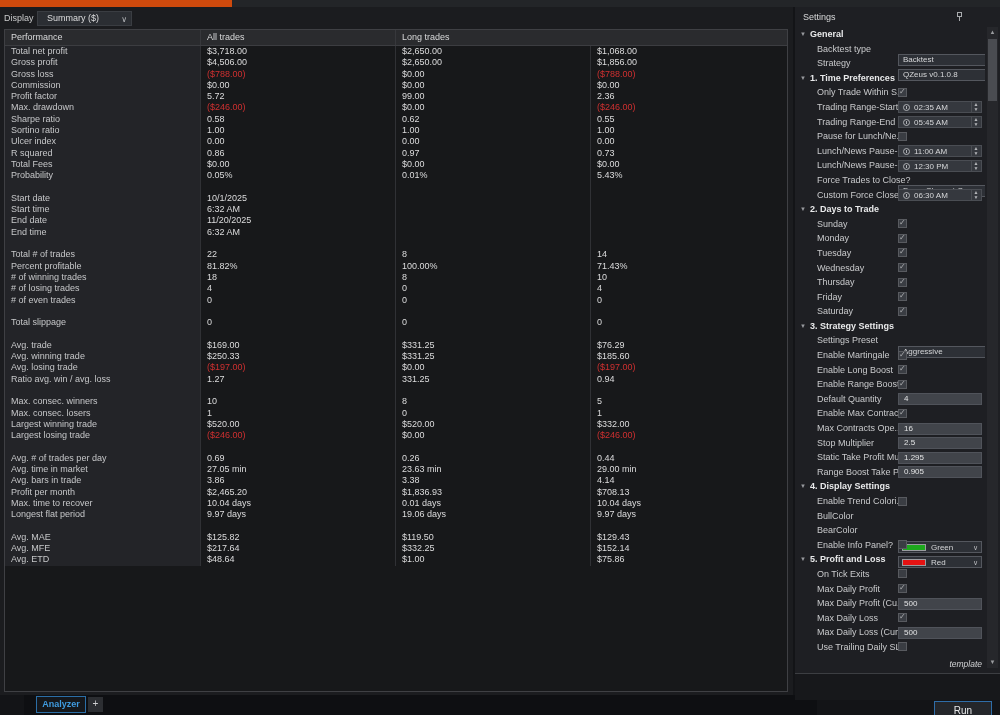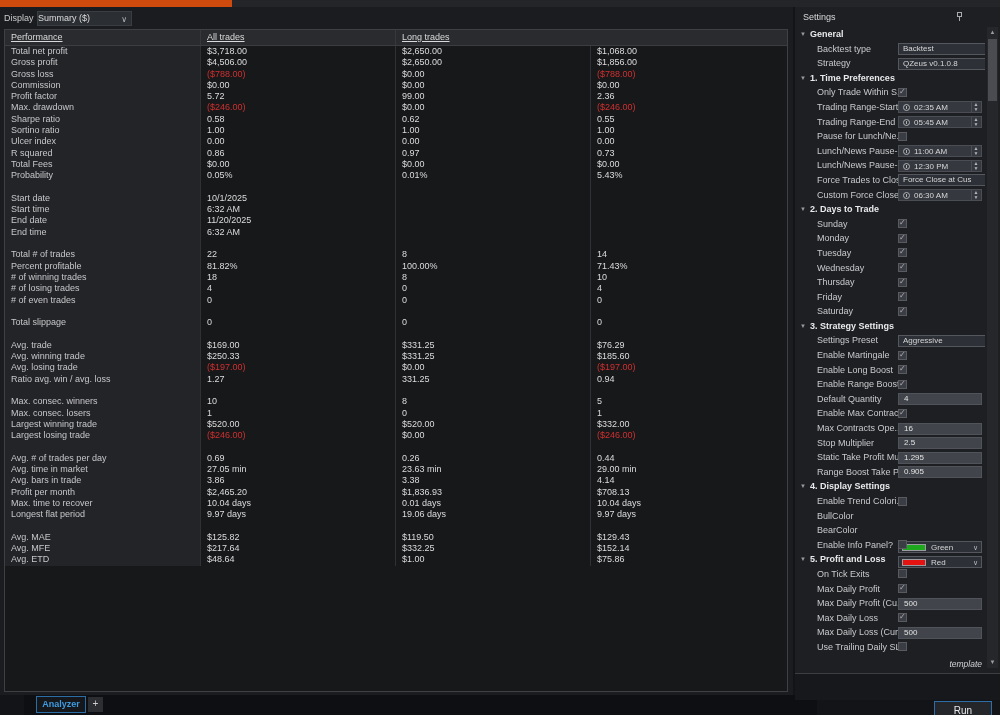--- a/index.html
+++ b/index.html
@@ -9,30 +9,30 @@
   
   #top-strip { position:absolute; left:0; top:0; width:1000px; height:7px; background:#232528; }
   #orange-tab { position:absolute; left:0; top:0; width:232px; height:7px; background:#cf4a0d; }
 
   
   #analyzer-panel { position:absolute; left:0; top:7px; width:793px; height:688px; background:#1b1c1f; }
 
   #display-row { position:absolute; left:4px; top:4px; height:17px; }
   #display-label { position:absolute; left:0; top:2px; font-size:9px; color:#c9cacb; }
   #display-dropdown { position:absolute; left:33px; top:0; width:95px; height:15px; background:#2b2e33;
-                      border:1px solid #3a3d42; color:#dcdcdd; font-size:9px; line-height:13px; padding-left:0; }
+                      border:1px solid #3a3d42; color:#dcdcdd; font-size:9px; line-height:13px; padding-left:9px; }
   #display-dropdown .chev { position:absolute; right:4px; top:1px; font-size:8px; color:#b6b8bb; }
 
   
   #perf-table { position:absolute; left:4px; top:22px; width:784px; height:663px;
                 background:#17181a; border:1px solid #3f4044; overflow:hidden; }
   .phead { display:grid; grid-template-columns:196px 195px 195px 196px; height:16px;
            background:#2a2b2e; border-bottom:1px solid #3c3d41; }
   .phead > div { font-size:9px; color:#d8d9da; line-height:15px; padding-left:6px;
-                 border-right:1px solid #37383c;text-decoration:underline; }
+                 border-right:1px solid #37383c; }
   .phead > div:last-child { border-right:none; }
   .prow { display:grid; grid-template-columns:196px 195px 195px 196px; height:11.3px; }
   .pcell { font-size:9px; line-height:11.3px; padding-left:6px; white-space:nowrap; overflow:hidden;
            border-right:1px solid #303135; color:#dcdcdd; }
   .pcell:last-child { border-right:none; }
   .pcell.c0 { background:#232428; color:#c6c7c9; }
   .pcell.neg { color:#cf3030; }
 
   
   #tab-strip { position:absolute; left:0; top:695px; width:793px; height:20px; background:#0e0f12;margin-left:24px; }
@@ -51,21 +51,21 @@
   #pin-icon .stem { width:1px; height:4px; background:#a9abae; margin-left:2px; }
 
   #settings-content { position:absolute; left:0; top:20px; width:190px; height:632px; overflow:hidden; }
   .srow { position:relative; height:14.6px; }
   .shead { font-size:9px; font-weight:bold; color:#e8e9ea; line-height:14.6px; padding-left:15px; }
   .shead .tri { position:absolute; left:5px; top:0; font-size:6px; color:#97999d; line-height:14.6px; }
   .slabel { position:absolute; left:22px; top:0; font-size:9px; color:#c9cacc; line-height:14.6px;
             white-space:nowrap; }
   .sctl { position:absolute; left:103px; top:1.5px; width:84px; height:12px; }
 
-  .dd { width:100px; height:12px; background:#2d3036; border:1px solid #54575e; position:relative; }
+  .dd { width:100px; height:12px; background:#2d3036; border:1px solid #54575e; position:relative;margin-top:11px; }
   .dd .txt { font-size:8px; color:#d6d7d9; line-height:10px; padding-left:4px; white-space:nowrap;
              overflow:hidden; display:block; width:72px; }
   .dd .chev { position:absolute; right:3px; top:0; font-size:7px; color:#b9babd; line-height:11px; }
 
   .tp { width:84px; height:12px; background:#35383e; border:1px solid #4a4d53; position:relative; }
   .tp .clock { position:absolute; left:4px; top:2px; width:7px; height:7px; border:1px solid #aeb0b4;
                border-radius:50%; }
   .tp .clock::after { content:""; position:absolute; left:2px; top:1px; width:1px; height:3px; background:#aeb0b4; }
   .tp .txt { position:absolute; left:15px; top:0; font-size:8px; color:#d6d7d9; line-height:11px; }
   .tp .spin { position:absolute; right:1px; top:0; width:9px; height:10px; font-size:5px; color:#b4b6b9;

